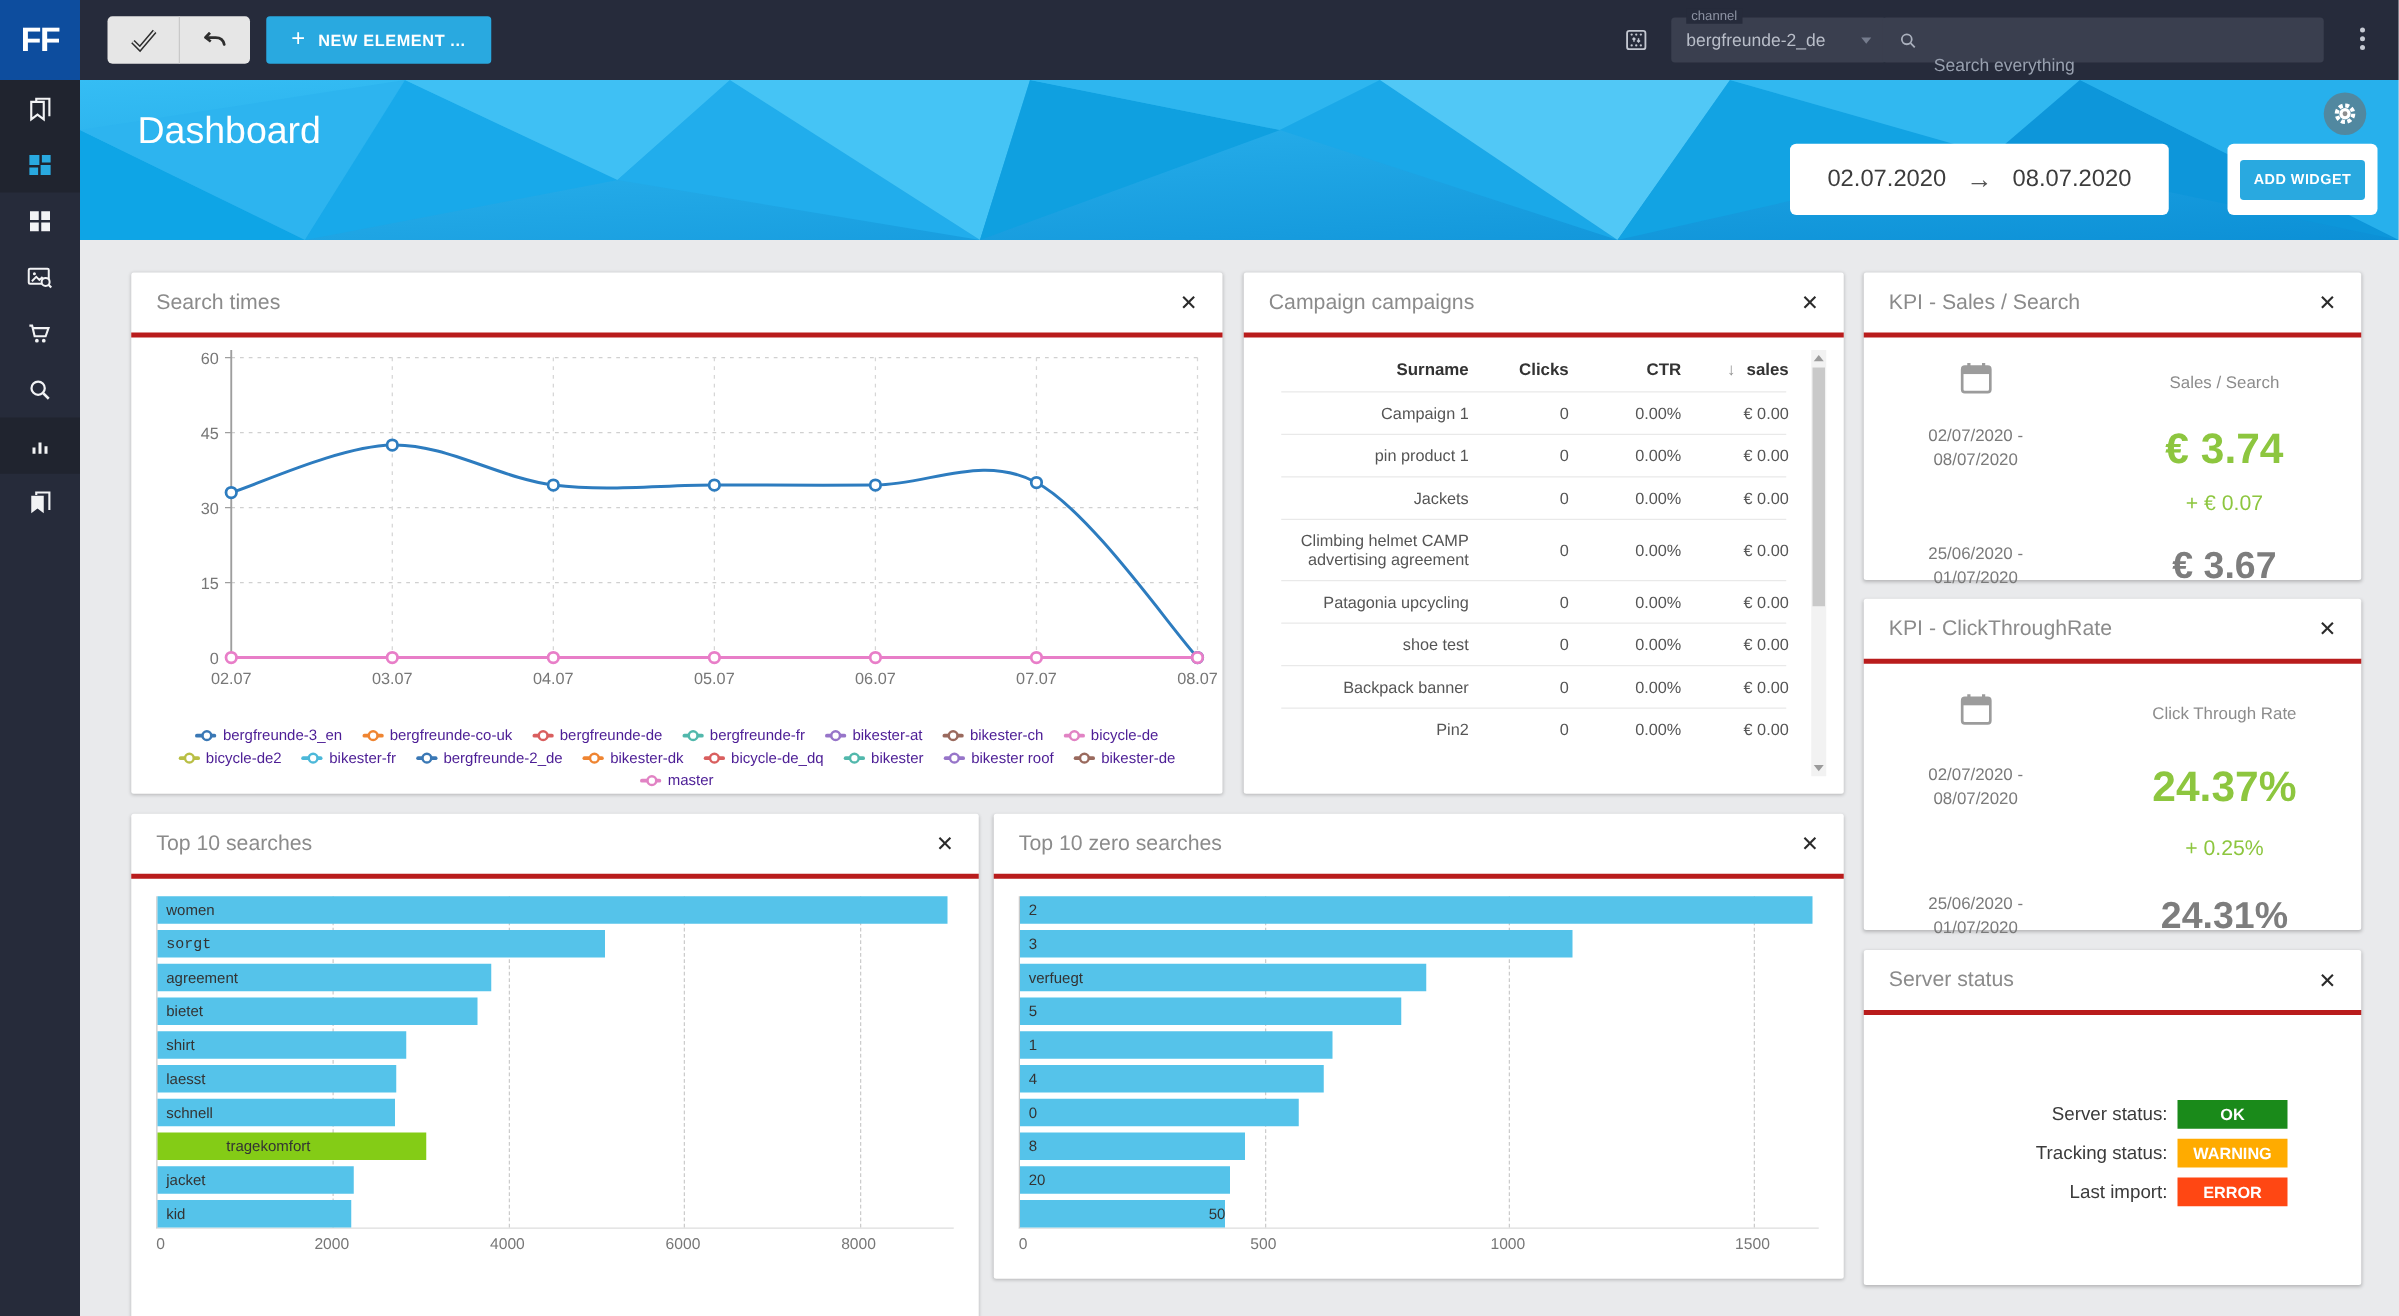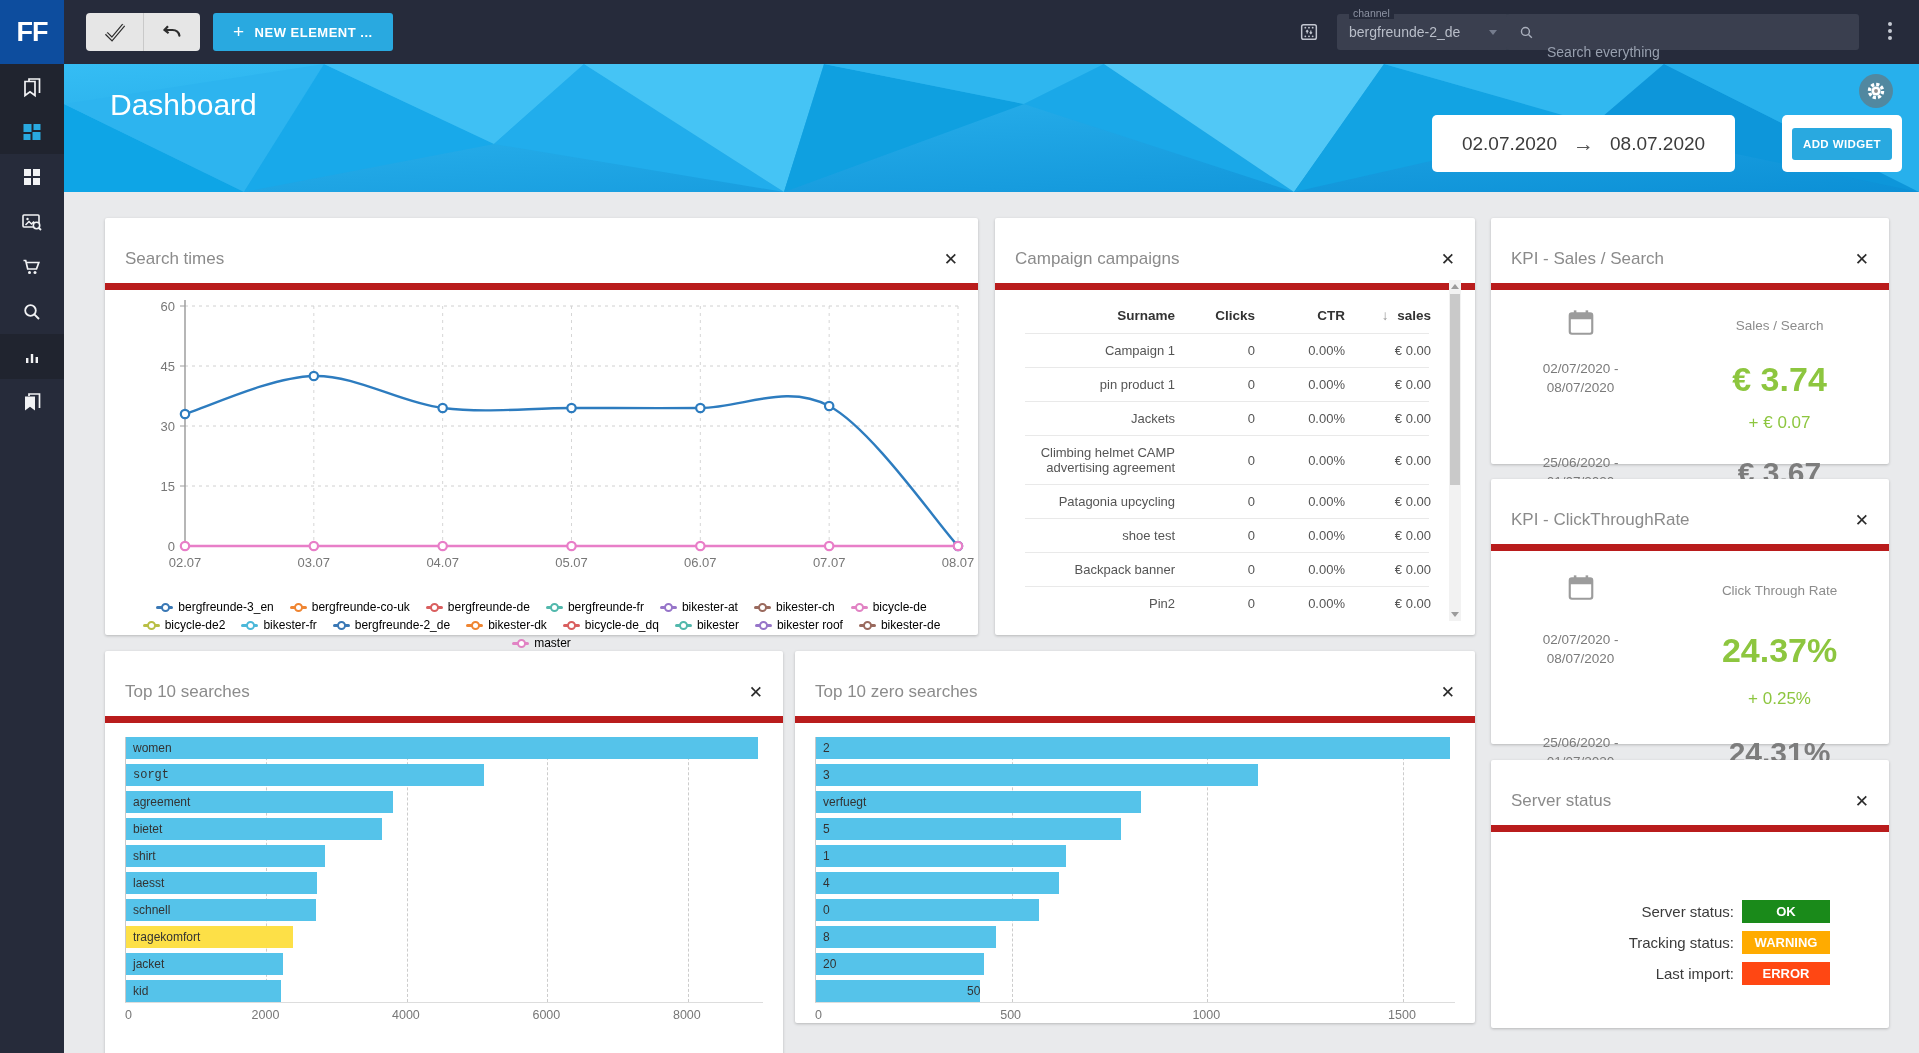--- a/index.html
+++ b/index.html
@@ -43,39 +43,39 @@
   .date-card{position:absolute;left:1368px;top:51px;width:303px;height:57px;background:#fff;border-radius:5px;
              display:flex;align-items:center;justify-content:center;gap:16px;font-size:19px;color:#3c3c3c;cursor:pointer;}
   .date-card .arr{font-size:21px;color:#555;}
   .aw-card{position:absolute;left:1718px;top:51px;width:120px;height:57px;background:#fff;border-radius:5px;
            display:flex;align-items:center;justify-content:center;}
   .aw-btn{background:#29a9e0;color:#fff;border:none;border-radius:3px;font-size:11.5px;font-weight:bold;
           letter-spacing:.4px;padding:10px 11px;cursor:pointer;font-family:"Liberation Sans",sans-serif;}
 
   
   .widget{position:absolute;background:#fff;border-radius:2px;box-shadow:0 1px 3px rgba(0,0,0,.22);}
-  .whead{height:48px;border-bottom:7px solid #b91c1c;display:flex;align-items:center;justify-content:space-between;padding:0 20px;margin-top:17px;}
+  .whead{height:48px;border-bottom:4px solid #b91c1c;display:flex;align-items:center;justify-content:space-between;padding:0 20px;}
   .wtitle{color:#8b8b8b;font-size:17px;}
   .wclose{color:#2b2b2b;font-size:17px;cursor:pointer;line-height:1;}
 
   #w-searchtimes{left:105px;top:218px;width:873px;height:417px;}
   #w-campaigns{left:995px;top:218px;width:480px;height:417px;}
   #w-kpi-sales{left:1491px;top:218px;width:398px;height:246px;}
   #w-kpi-ctr{left:1491px;top:479px;width:398px;height:265px;}
   #w-server{left:1491px;top:760px;width:398px;height:268px;}
   #w-top{left:105px;top:651px;width:678px;height:444px;}
   #w-zero{left:795px;top:651px;width:680px;height:372px;}
 
   
   .legend{padding-top:4px;}
   .leg-row{display:flex;justify-content:center;gap:16px;margin-bottom:4px;}
   .leg-item{display:flex;align-items:center;gap:5px;cursor:pointer;}
   .leg-mark{position:relative;width:17px;height:3px;border-radius:2px;display:inline-block;}
   .leg-dot{position:absolute;left:4.5px;top:-3px;width:5px;height:5px;border-radius:50%;background:#fff;border:2px solid;}
-  .leg-label{font-size:12px;color:#000000;}
+  .leg-label{font-size:12px;color:#4c1d95;}
 
   
   .ctable{margin:12px 46px 0 30px;}
   .crow{display:grid;grid-template-columns:150px 80px 90px 86px;}
   .crow > div{text-align:right;}
   .chead > div{font-weight:bold;color:#333;font-size:13.5px;padding:6px 0 10px;}
   .cdata{border-top:1px solid #e9e9e9;color:#555;font-size:13px;}
   .cdata > div{padding:9px 0;display:flex;align-items:center;justify-content:flex-end;}
   .sort-ic{color:#8f8f8f;font-weight:normal;margin-right:5px;}
   .scrollbar{position:absolute;right:14px;top:62px;bottom:14px;width:12px;background:#f2f2f2;}
@@ -623,21 +623,21 @@
         <div class="bar" style="width: 29.989%; background: rgb(85, 195, 234);">
           <span class="bar-label">laesst</span>
         </div>
       </div>
       <div class="bar-row">
         <div class="bar" style="width: 29.7685%; background: rgb(85, 195, 234);">
           <span class="bar-label">schnell</span>
         </div>
       </div>
       <div class="bar-row">
-        <div class="bar" style="width: 26.2404%; background: #fde047;">
+        <div class="bar" style="width: 26.2404%; background: #84cc16; padding-left: 48px;">
           <span class="bar-label">tragekomfort</span>
         </div>
       </div>
       <div class="bar-row">
         <div class="bar" style="width: 24.5865%; background: rgb(85, 195, 234);">
           <span class="bar-label">jacket</span>
         </div>
       </div>
       <div class="bar-row">
         <div class="bar" style="width: 24.366%; background: rgb(85, 195, 234);">

